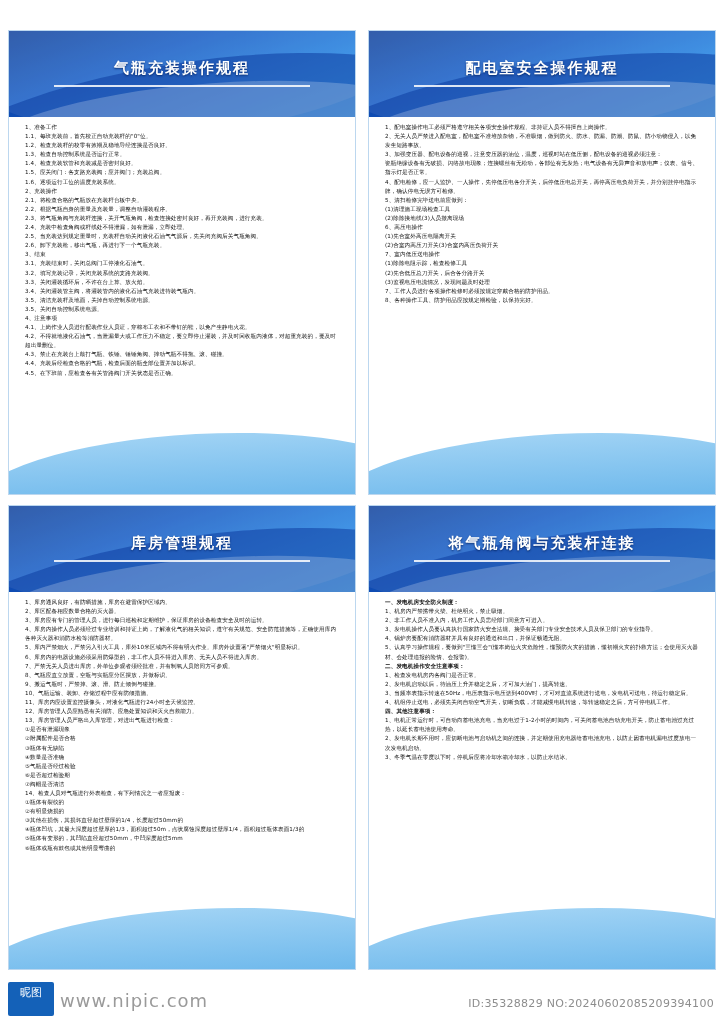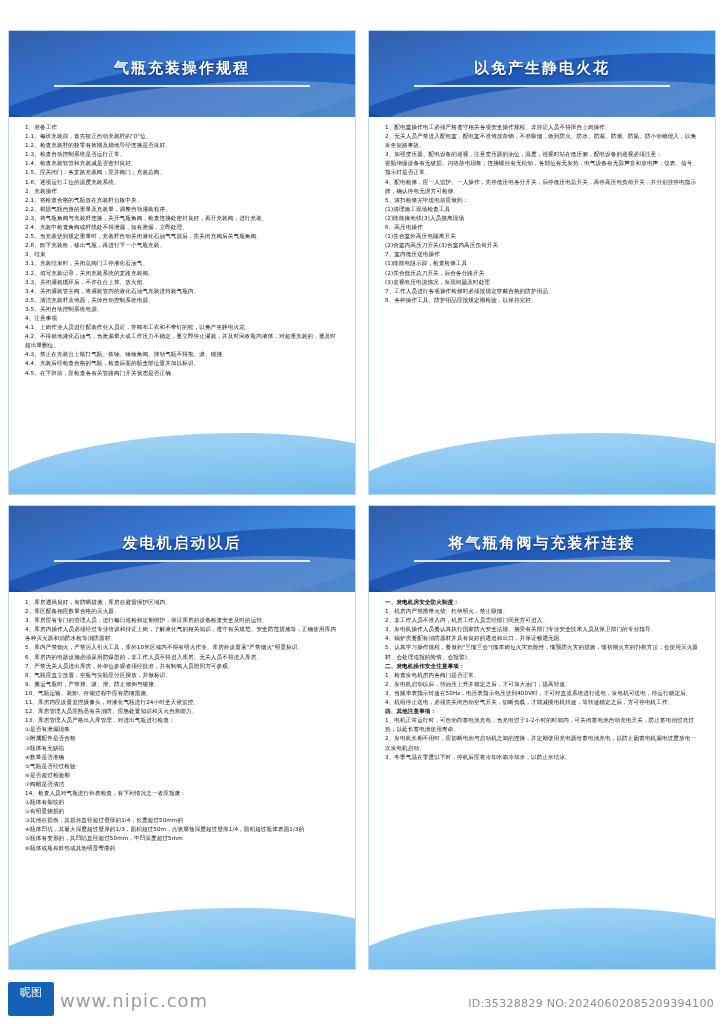--- a/index.html
+++ b/index.html
@@ -185,21 +185,21 @@
       </div>
     </div>
 
     <div class="panel">
       <div class="band">
         <div class="swoosh1"></div>
         <div class="swoosh2"></div>
         <div class="swoosh3"></div>
       </div>
       <div class="title-wrap">
-        <div class="title">以免产生静电火花</div>
+        <div class="title">配电室安全操作规程</div>
         <div class="title-rule"></div>
       </div>
       <div class="body" id="body1">
           <div class="line">1、配电室操作电工必须严格遵守相关各项安全操作规程。非持证人员不得擅自上岗操作。</div>
           <div class="line">2、无关人员严禁进入配电室，配电室不准堆放杂物，不准吸烟，做到防火、防水、防漏、防潮、防鼠、防小动物侵入，以免发生短路事故。</div>
           <div class="line">3、加强变压器、配电设备的巡视，注意变压器的油位，温度，巡视时站在低压侧，配电设备的巡视必须注意：</div>
           <div class="line">瓷瓶绝缘设备有无破损、闪络故电现象；连接螺丝有无松动，各部位有无发热；电气设备有无异声音和放电声；仪表、信号、指示灯是否正常。</div>
           <div class="line">4、配电检修，应一人监护、一人操作，先停低压电各分开关，后停低压电总开关，再停高压电负荷开关，并分别挂停电指示牌，确认停电无误方可检修。</div>
           <div class="line">5、清扫检修完毕送电前应做到：</div>
           <div class="line">(1)清理施工现场检查工具</div>
@@ -221,21 +221,21 @@
       </div>
     </div>
 
     <div class="panel">
       <div class="band">
         <div class="swoosh1"></div>
         <div class="swoosh2"></div>
         <div class="swoosh3"></div>
       </div>
       <div class="title-wrap">
-        <div class="title">发电机启动以后</div>
+        <div class="title">库房管理规程</div>
         <div class="title-rule"></div>
       </div>
       <div class="body" id="body2">
           <div class="line">1、库房通风良好，有防晒措施，库房在避雷保护区域内。</div>
           <div class="line">2、库区配备相应数量合格的灭火器。</div>
           <div class="line">3、库房应有专门的管理人员，进行每日巡检和定期维护，保证库房的设备检查安全及时的运转。</div>
           <div class="line">4、库房内操作人员必须经过专业培训和持证上岗，了解液化气的相关知识，遵守有关规范、安全防范措施等，正确使用库内各种灭火器和消防水检等消防器材。</div>
           <div class="line">5、库内严禁烟火，严禁另入引火工具，库外10米区域内不得有明火作业。库房外设置署"严禁烟火"明显标识。</div>
           <div class="line">6、库房内的电器设施必须采用防爆型的，非工作人员不得进入库房、无关人员不得进入库房。</div>
           <div class="line">7、严禁无关人员进出库房，外单位参观者须经批准，并有制氧人员陪同方可参观。</div>

